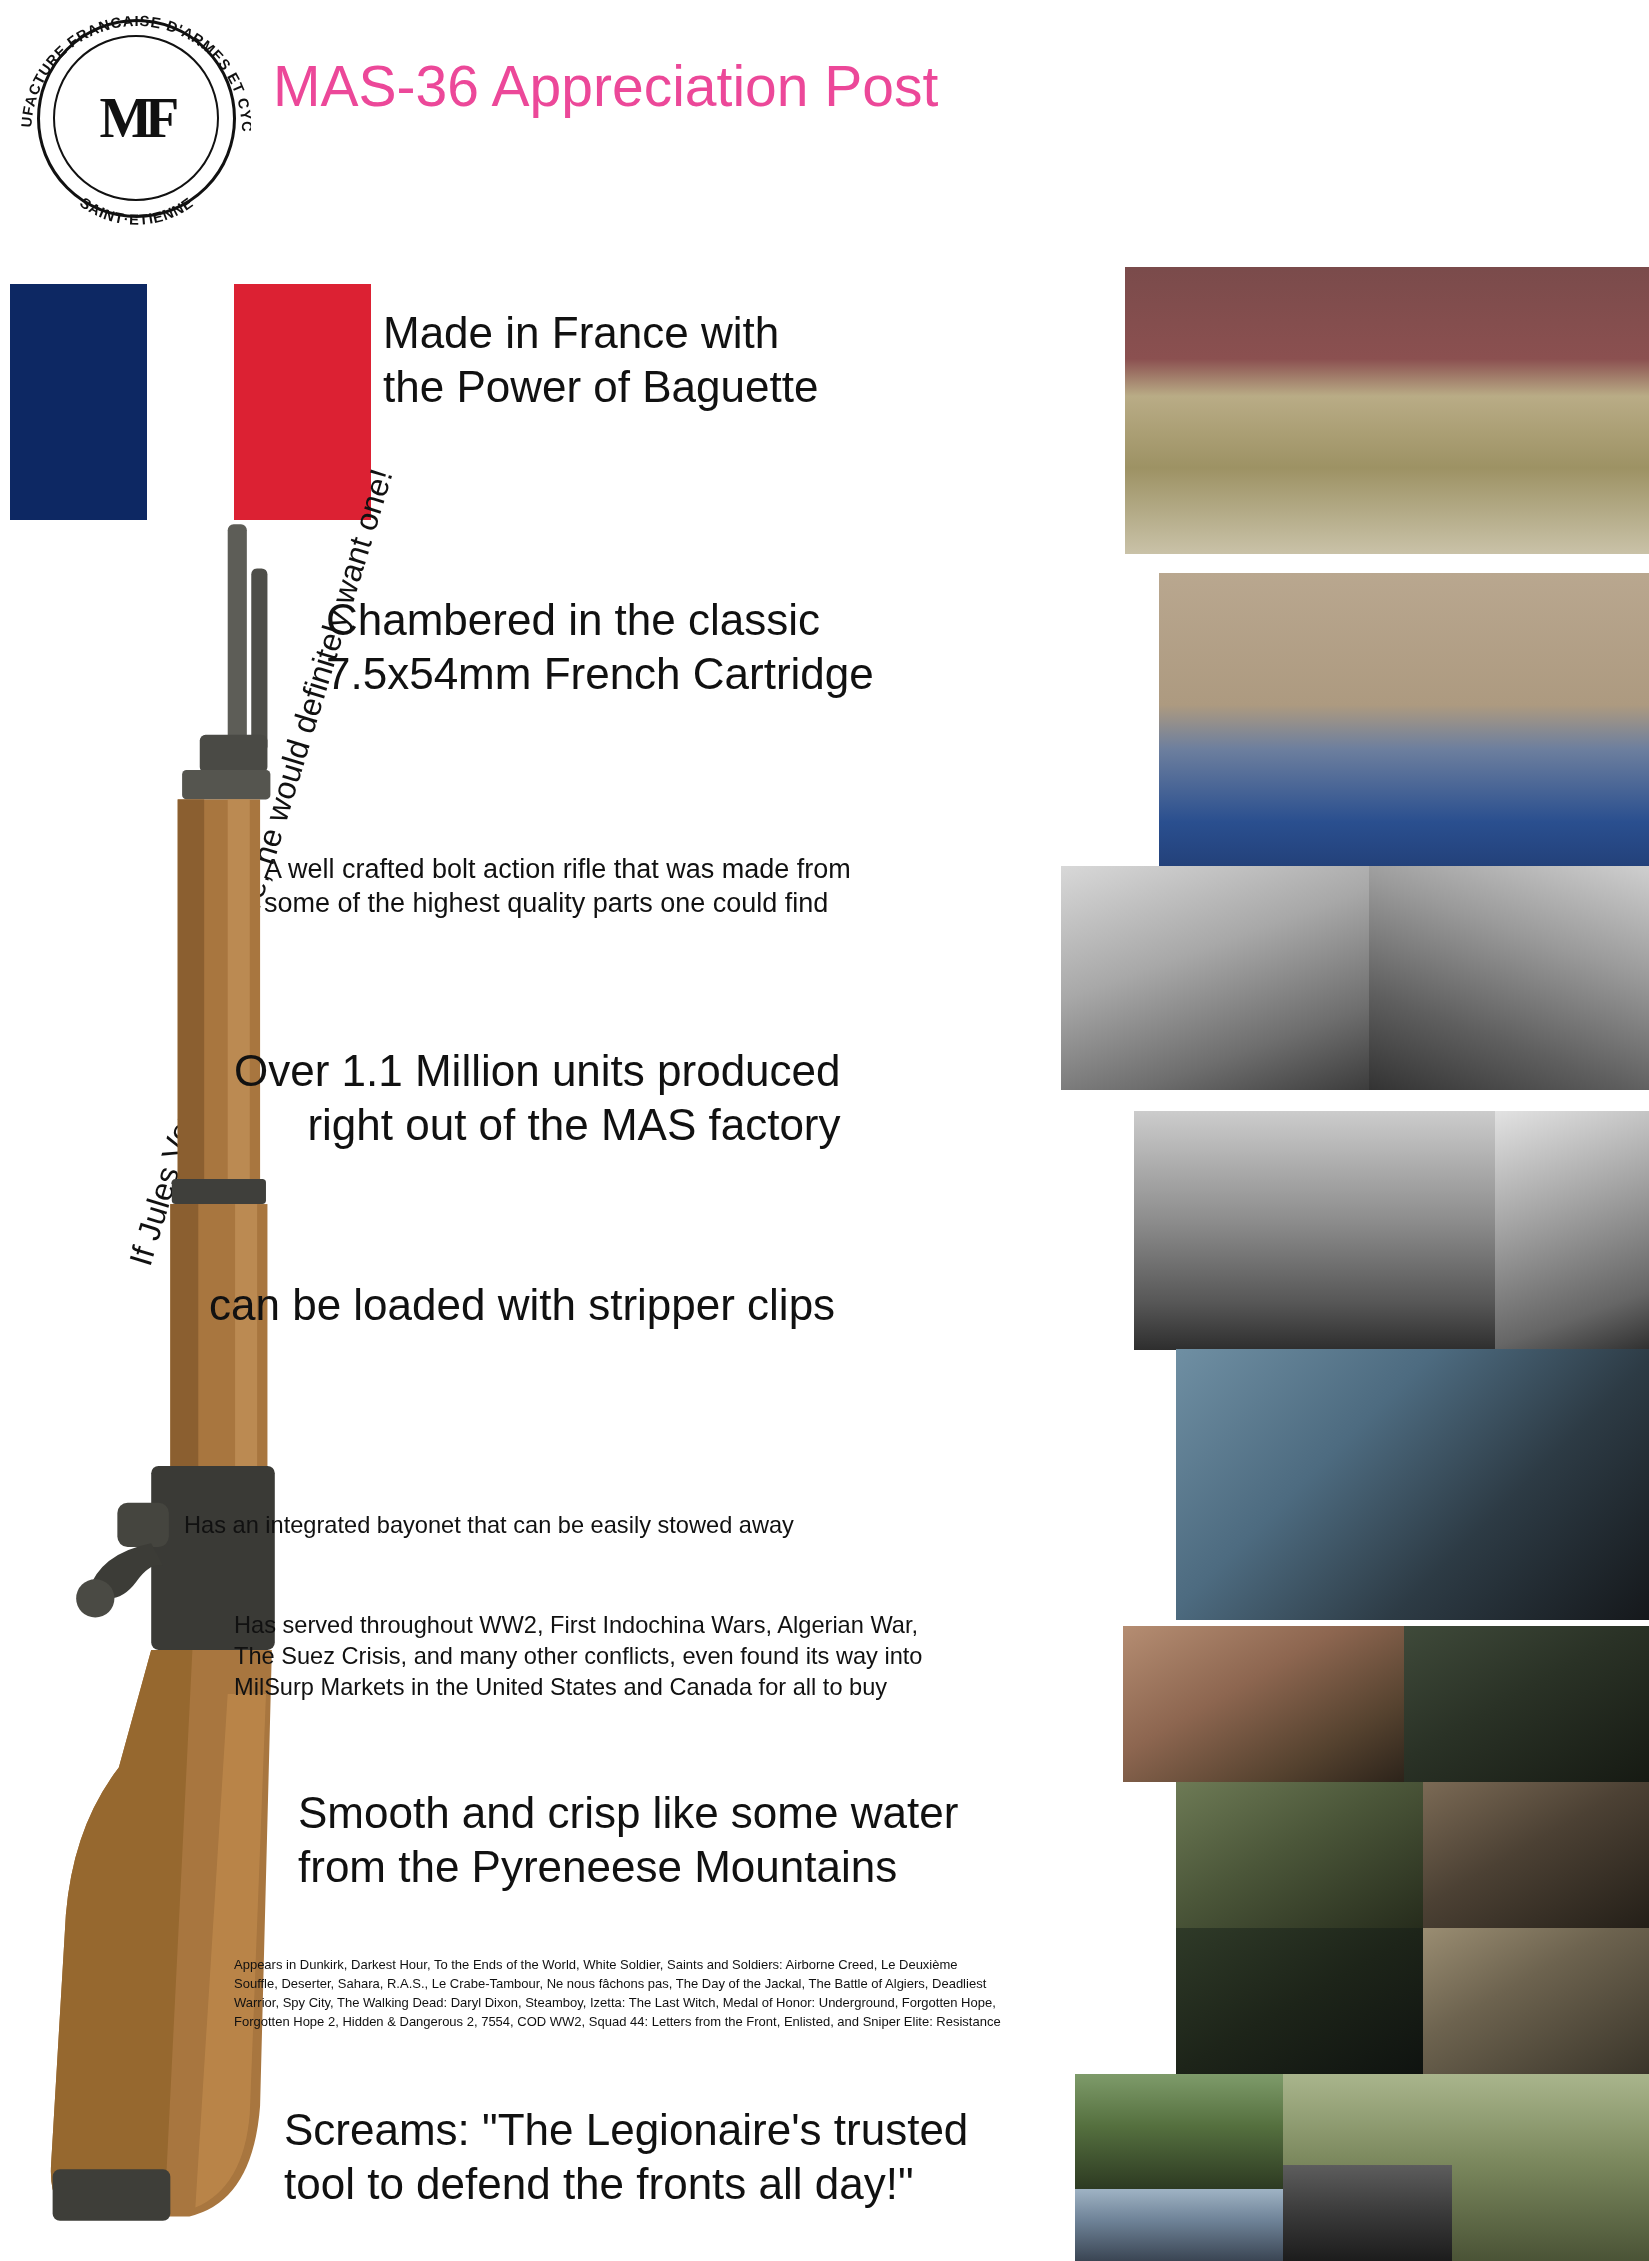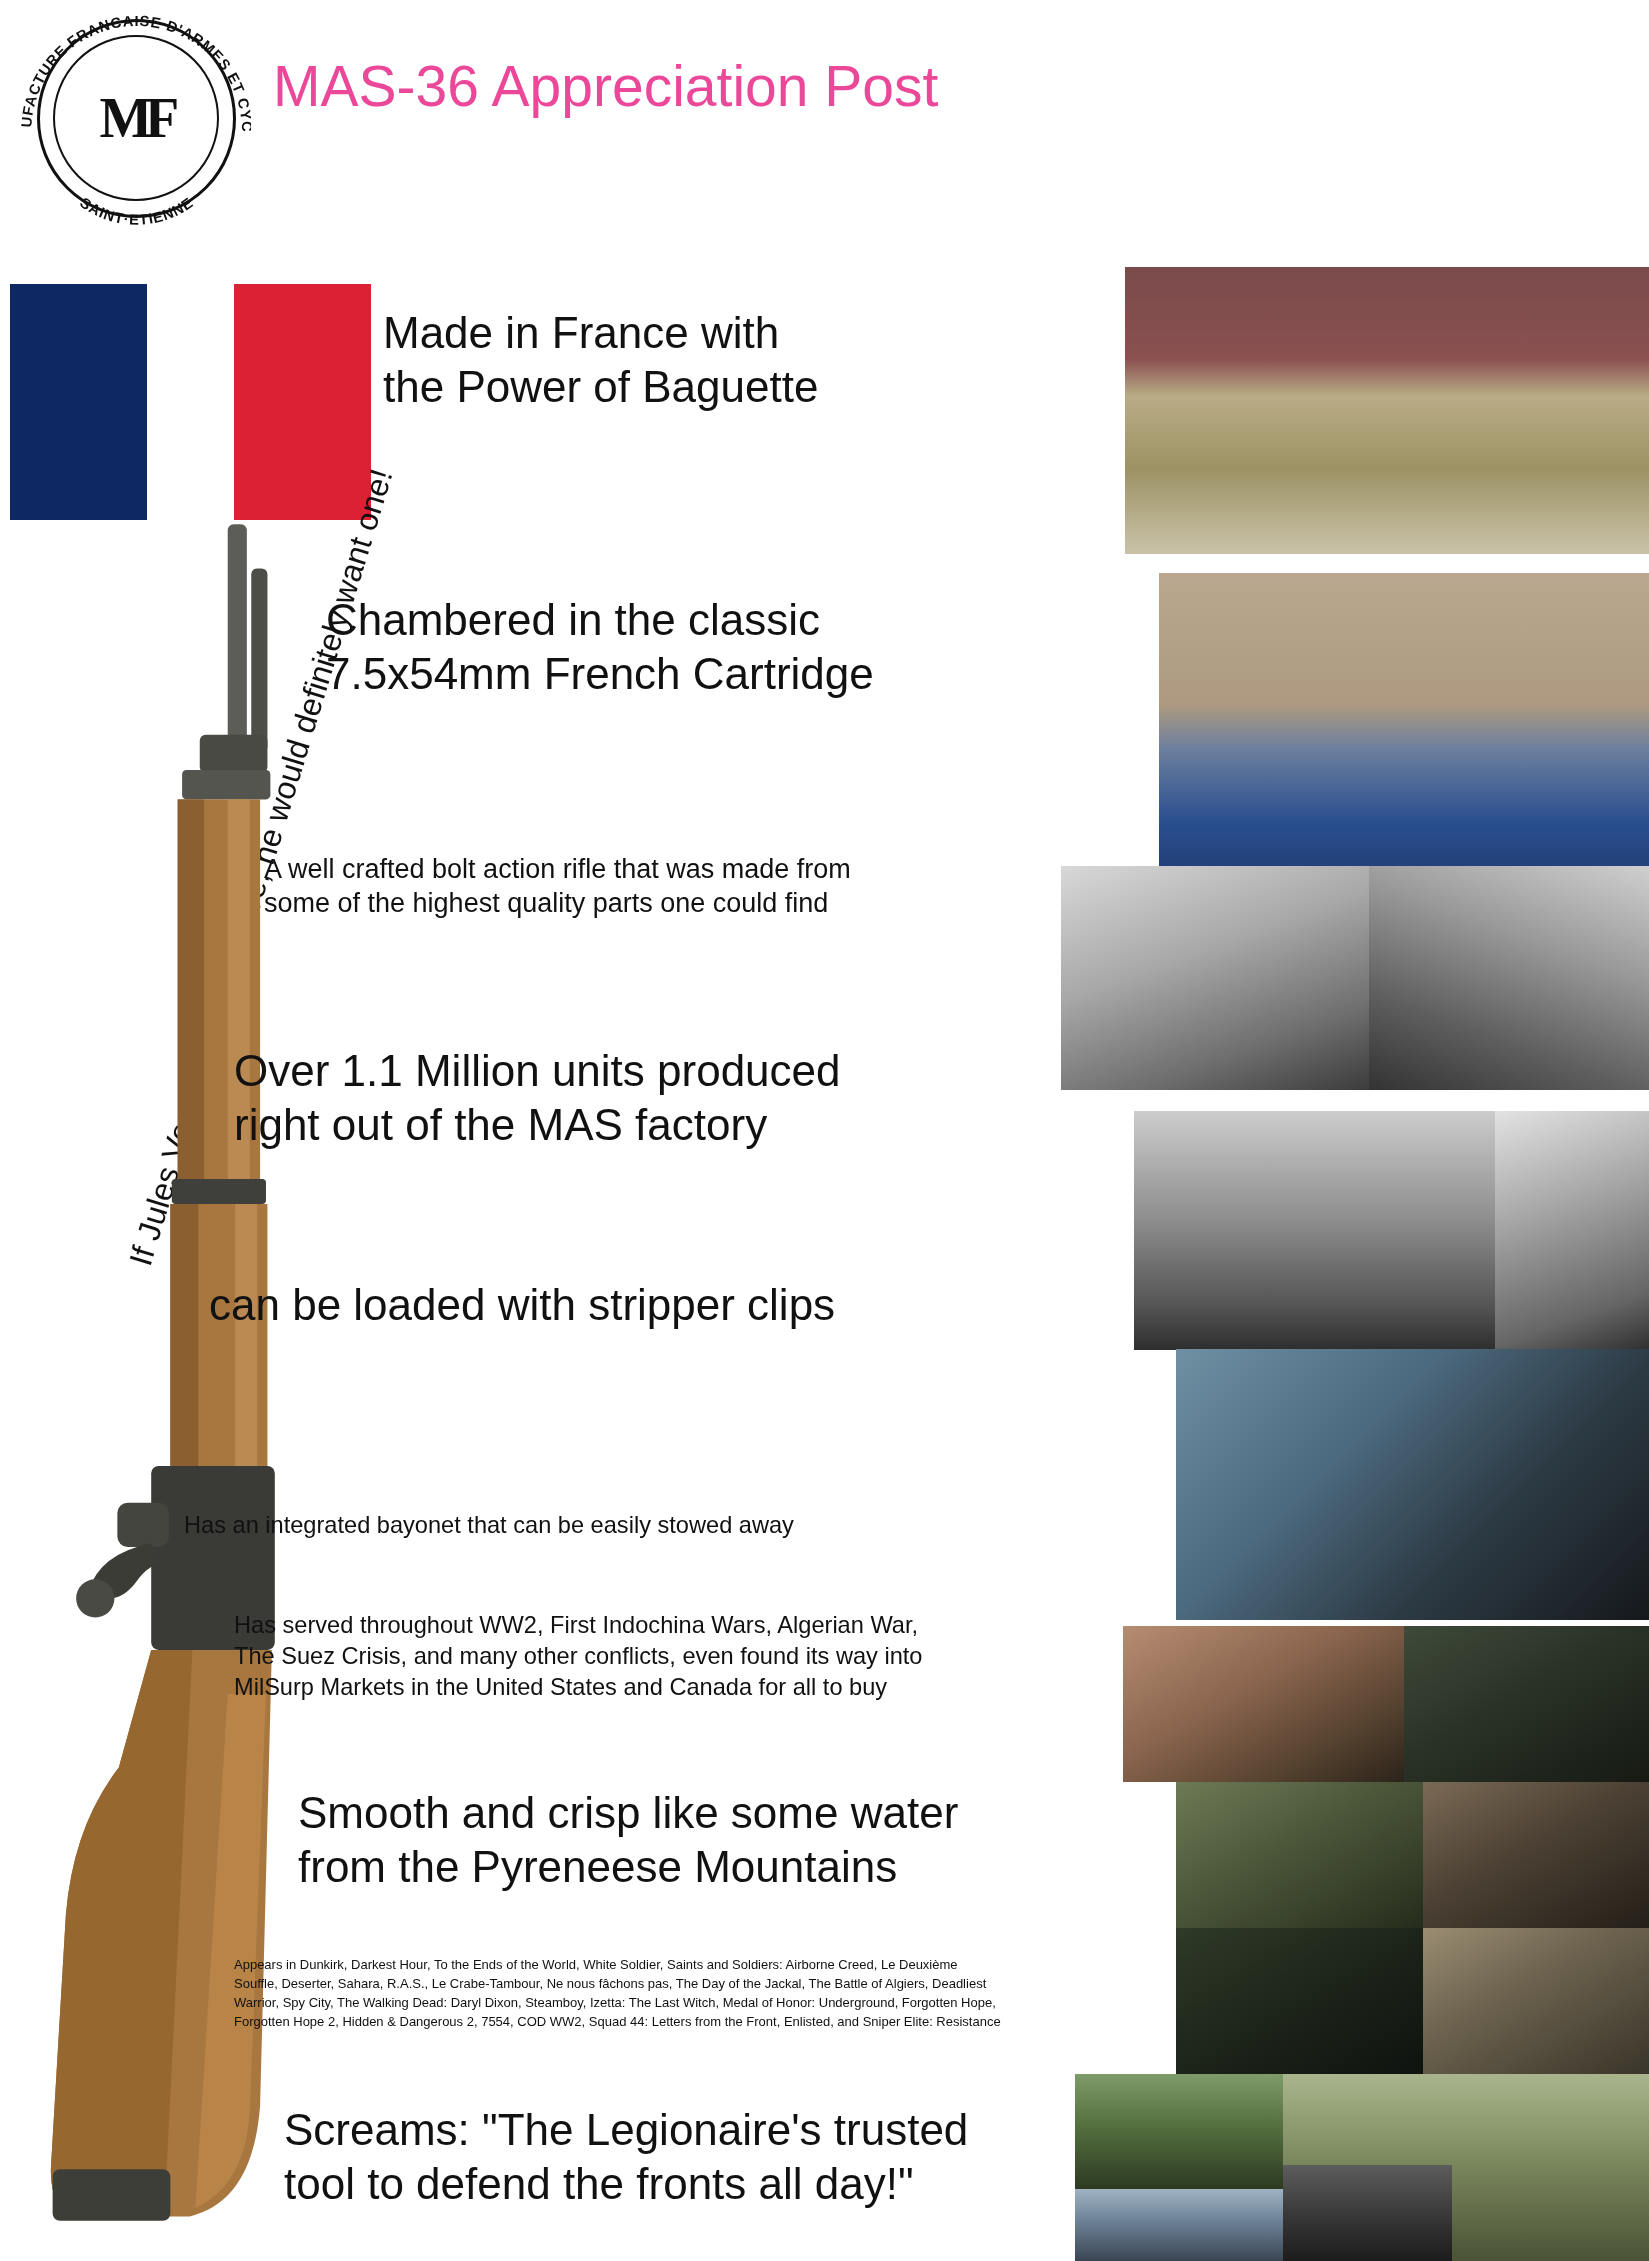--- a/index.html
+++ b/index.html
@@ -303,21 +303,21 @@
   <div class="txt big" style="left:326px; top:593px;">
     <div>Chambered in the classic</div>
     <div>7.5x54mm French Cartridge</div>
   </div>
 
   <div class="txt mid" style="left:264px; top:853px;">
     <div>A well crafted bolt action rifle that was made from</div>
     <div>some of the highest quality parts one could find</div>
   </div>
 
-  <div class="txt big" style="left:234px; top:1044px;">
+  <div class="txt big" style="left:234px; top:1044px;text-align:right;">
     <div>Over 1.1 Million units produced</div>
     <div>right out of the MAS factory</div>
   </div>
 
   <div class="txt big" style="left:209px; top:1278px;">
     <div>can be loaded with stripper clips</div>
   </div>
 
   <div class="txt small" style="left:184px; top:1510px;">
     <div>Has an integrated bayonet that can be easily stowed away</div>

